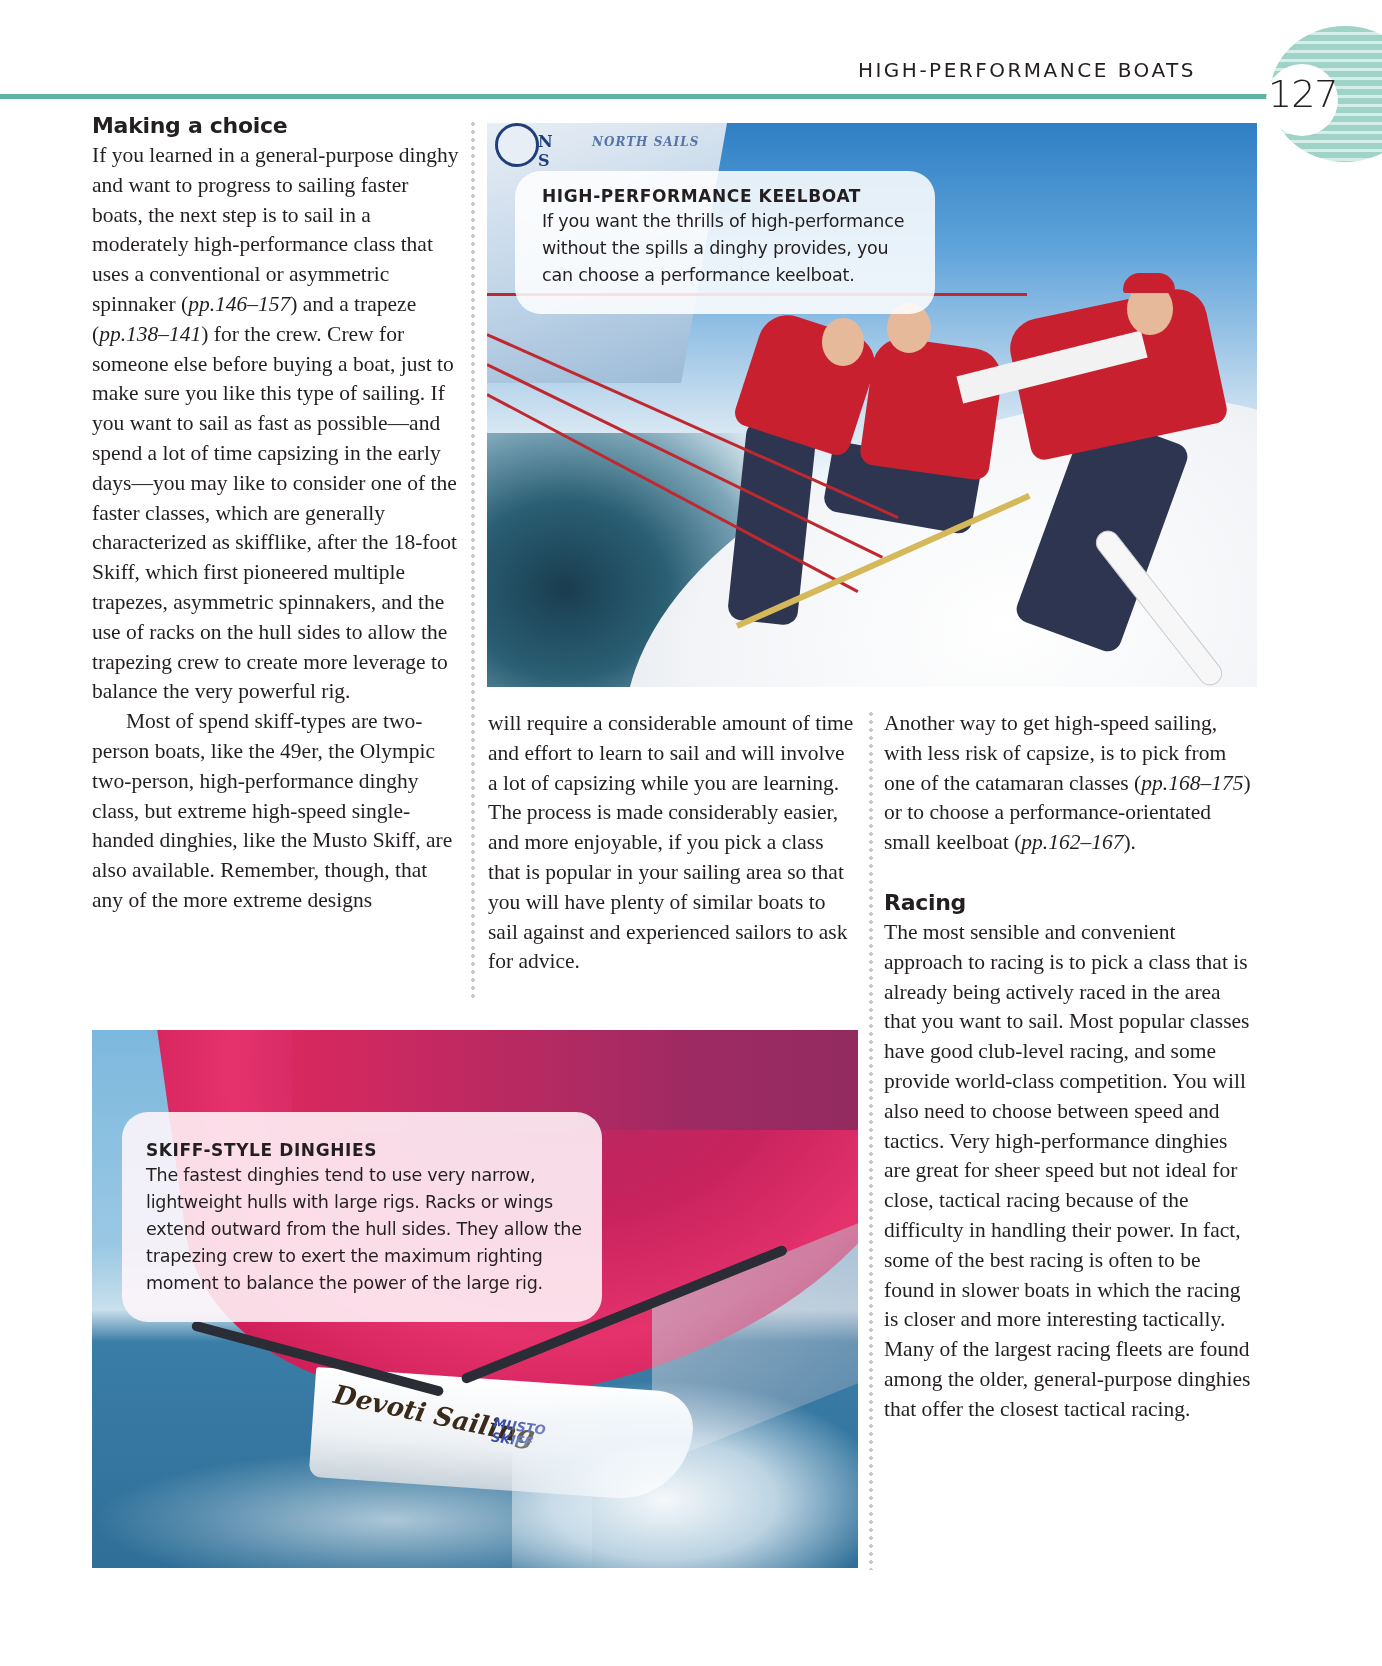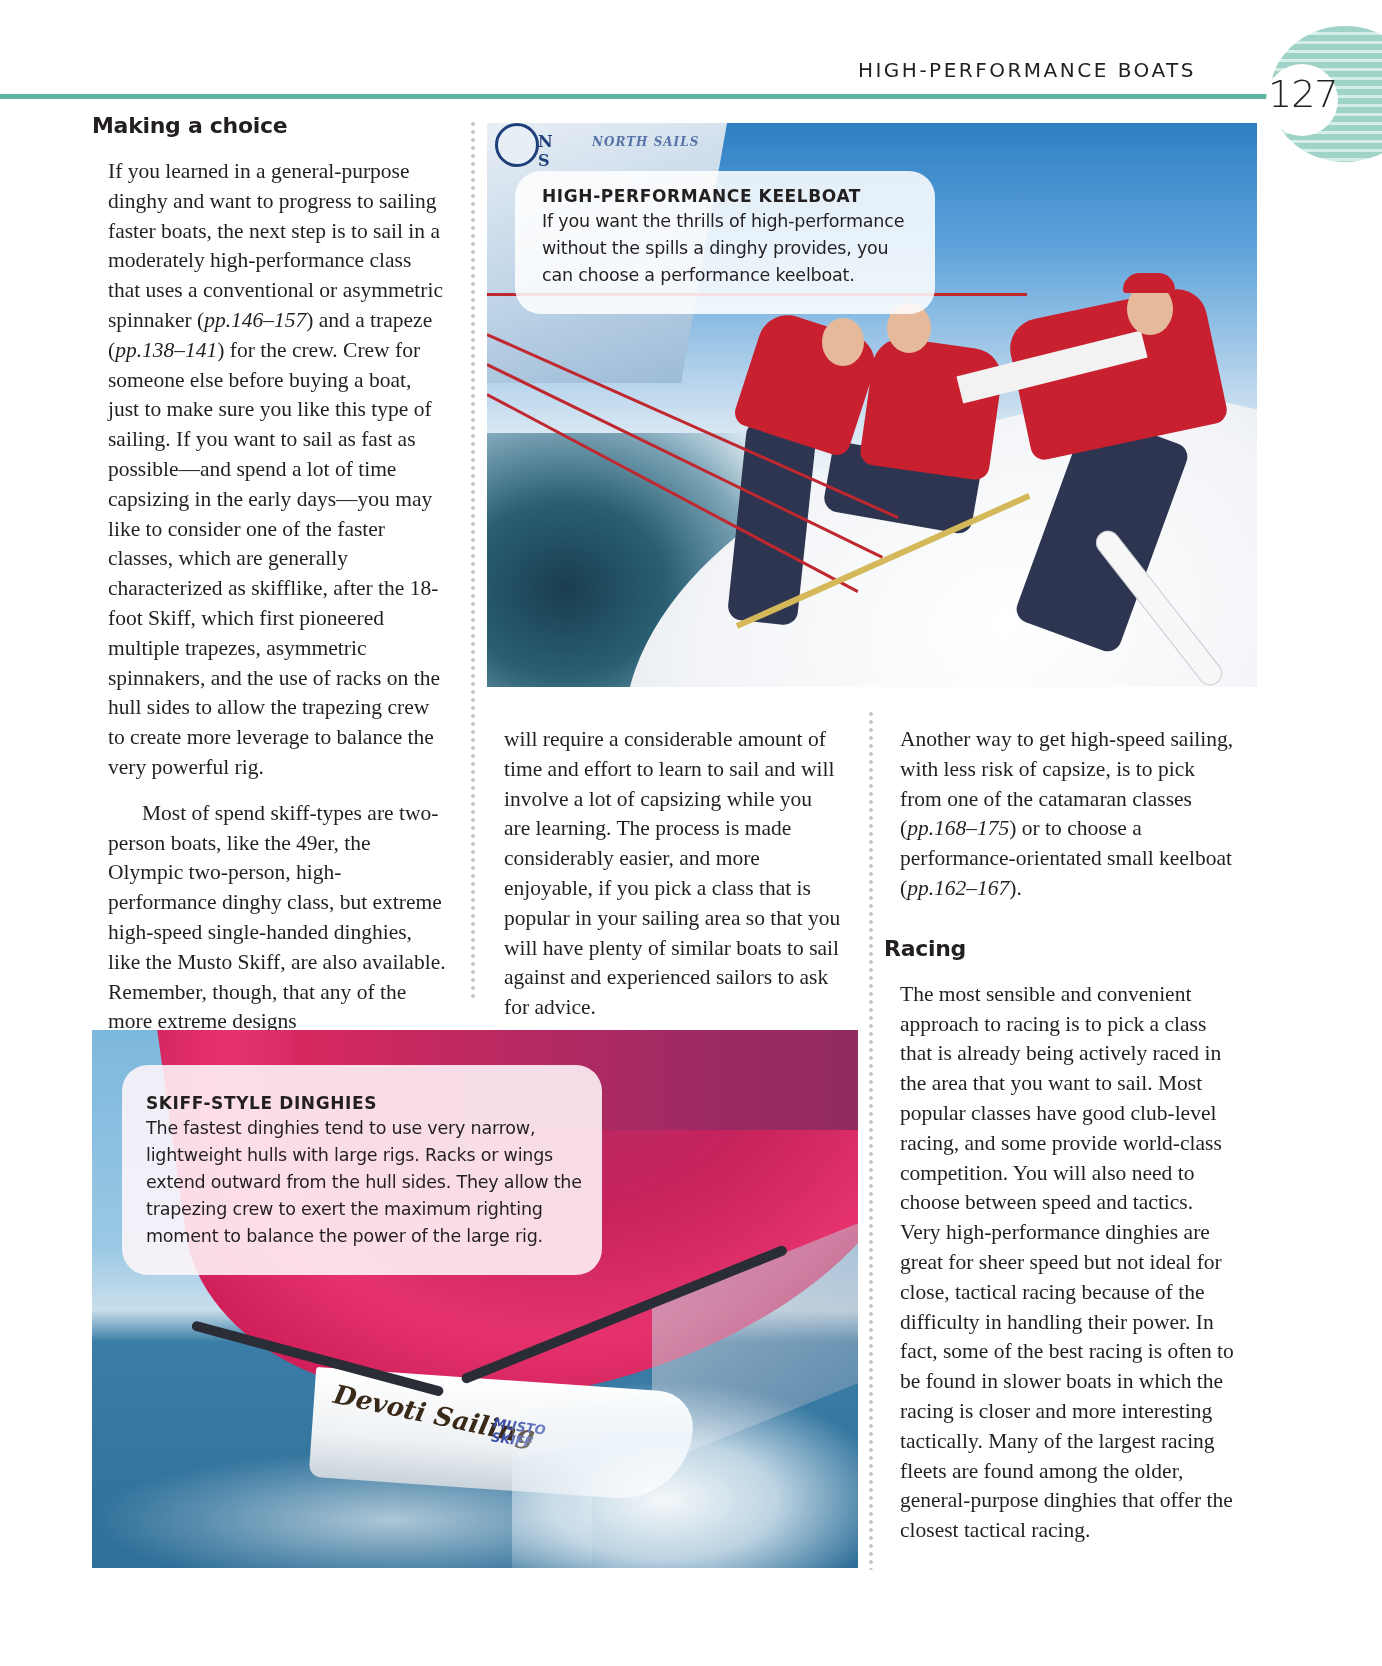--- a/index.html
+++ b/index.html
@@ -23,21 +23,21 @@
       border-radius: 50%; background: #ffffff;
     }
     .page-num {
       position: absolute; left: 1268px; top: 72px; width: 68px; text-align: center;
       font-family: "DejaVu Sans", "Liberation Sans", sans-serif; font-weight: 200;
       font-size: 38px; color: #231f20; letter-spacing: -1px;
     }
 
     
     .col { position: absolute; font-size: 21.5px; line-height: 29.8px; }
-    .col p { margin: 16px; }
+    .col p { margin: 0; }
     .col .indent { text-indent: 34px; }
     .col i { font-style: italic; }
     .heading {
       font-family: "DejaVu Sans", "Liberation Sans", sans-serif;
       font-weight: 700; font-size: 22px; line-height: 30px; color: #231f20; letter-spacing: -0.3px;
     }
     .col1 { left: 92px; top: 111px; width: 370px; }
     .col2 { left: 488px; top: 709px; width: 370px; }
     .col3 { left: 884px; top: 709px; width: 370px; }
     .racing-heading { margin-top: 30px; }
@@ -106,21 +106,21 @@
     }
 
     
     .caption {
       position: absolute; background: rgba(255,255,255,0.86);
       font-family: "DejaVu Sans", "Liberation Sans", sans-serif; color: #231f20; border-radius: 26px;
     }
     .caption .cap-title { font-weight: 700; font-size: 17px; letter-spacing: 0.6px; line-height: 24px; }
     .caption .cap-body { font-size: 17.5px; line-height: 27px; letter-spacing: -0.2px; }
     .caption-1 { left: 515px; top: 171px; width: 420px; height: 143px; padding: 13px 24px 0 27px; }
-    .caption-2 { left: 122px; top: 1065px; width: 480px; height: 210px; padding: 26px 20px 0 24px; background: rgba(255,246,250,0.88); }
+    .caption-2 { left: 122px; top: 1112px; width: 480px; height: 210px; padding: 26px 20px 0 24px; background: rgba(255,246,250,0.88); }
 
     
     .photo2 {
       position: absolute; left: 92px; top: 1030px; width: 766px; height: 538px; overflow: hidden;
       background: linear-gradient(180deg, #7cb8dd 0%, #9ac8e4 40%, #c9dfec 52%, #3a7da6 58%, #2f6f98 100%);
     }
     .spinnaker {
       position: absolute; left: 90px; top: -60px; width: 760px; height: 420px;
       background: radial-gradient(ellipse at 55% 20%, #b22a62 0%, #c8235d 35%, #e5326d 60%, #d01f58 80%, rgba(208,31,88,0) 100%);
       border-radius: 0 0 70% 50% / 0 0 80% 60%;

